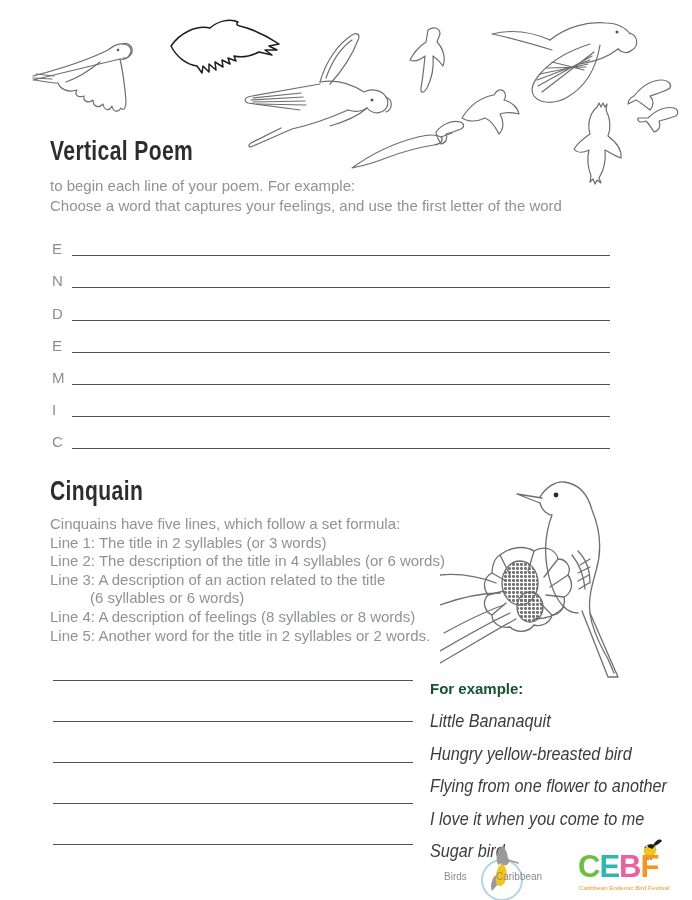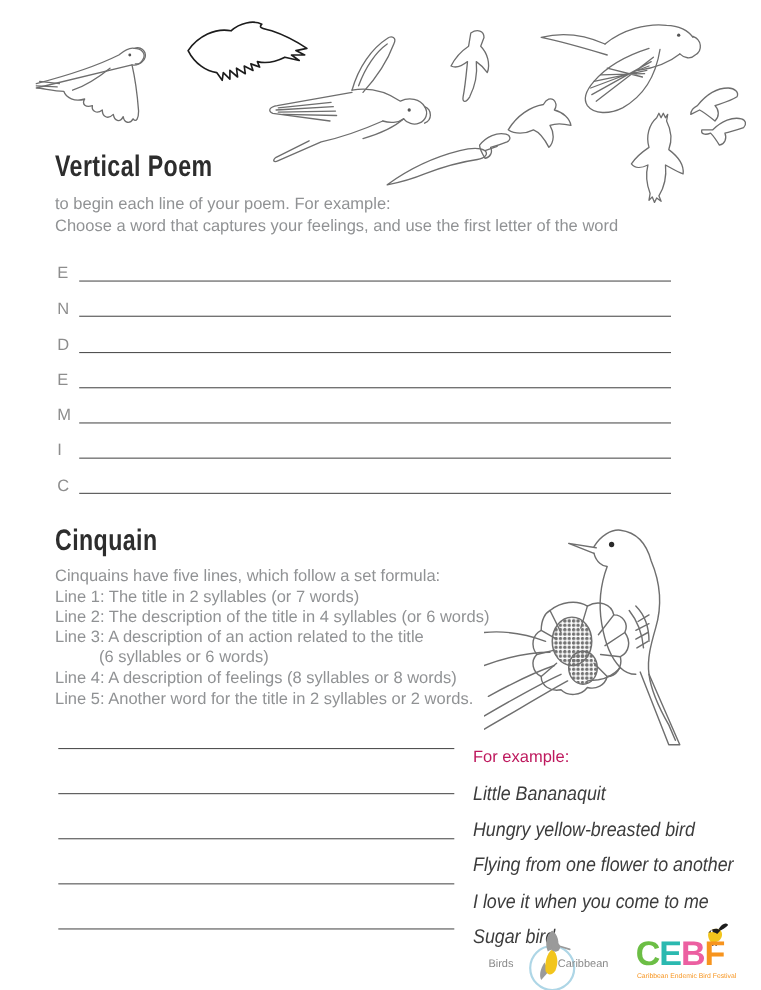--- a/index.html
+++ b/index.html
@@ -17,33 +17,33 @@
   .instructions { position:absolute; left:50px; top:176px; width:560px; }
   .letter-rows { position:absolute; left:52px; top:227px; width:558px; }
   .letter-row { display:flex; align-items:flex-end; height:32.2px; }
   .letter-row .ltr { width:15px; font-size:15px; color:#8d8d8d; padding-bottom:2px; text-align:left; }
   .letter-row .rule { flex:1; margin-left:5px; margin-bottom:3px; border-bottom:1.3px solid #525252; }
   .formula { position:absolute; left:50px; top:515px; width:420px; font-size:15px; line-height:18.6px; color:#909294; }
   .formula .indent { padding-left:40px; }
   .writing-lines { position:absolute; left:53px; top:640px; width:360px; }
   .writing-lines .wline { height:41px; border-bottom:1.3px solid #525252; }
   .example-block { position:absolute; left:430px; top:680px; width:262px; }
-  .example-label { font-size:15px; color:#be185d; }
+  .example-label { font-size:15px; color:#14532d;font-weight:bold; }
   .example-lines { margin-top:8px; }
   .poem-line {
     font-size:18px; font-style:italic; color:#3c3c3c; line-height:32.6px;
     transform:scaleX(0.9); transform-origin:0 0; white-space:nowrap;
   }
   
   .bc-logo { position:absolute; left:436px; top:845px; width:132px; height:55px; }
   .bc-circle { position:absolute; left:45px; top:14px; width:42px; height:42px; border:2px solid #aed6e6; border-radius:50%; }
   .bc-bird { position:absolute; left:49px; top:1px; }
   .bc-word { position:absolute; top:26px; font-size:10px; color:#8a8a8a; }
   .bc-word.w1 { left:8px; }
-  .bc-word.w2 { left:71px; }
+  .bc-word.w2 { left:60px; }
   
   .cebf-logo { position:absolute; left:578px; top:840px; width:100px; height:58px; }
   .cebf-letters { position:absolute; left:0; top:12px; display:flex; font-weight:800; font-size:31px; letter-spacing:-1px; line-height:30px; }
   .cebf-c { color:#6CBE45; } .cebf-e { color:#2BB9B0; } .cebf-b { color:#EC5FA1; } .cebf-f { color:#F7941E; }
   .cebf-bird { position:absolute; left:62px; top:-4px; }
   .cebf-tagline { position:absolute; left:1px; top:44px; font-size:10px; color:#F7941E; white-space:nowrap; transform:scale(0.62); transform-origin:0 0; }
 </style>
 </head>
 <body>
 
@@ -144,21 +144,21 @@
     <div class="letter-row">
       <span class="ltr">C</span>
       <span class="rule"></span>
     </div>
   </div>
 
   <div class="heading" style="top:476px;">Cinquain</div>
 
   <div class="formula">
     <div>Cinquains have five lines, which follow a set formula:</div>
-    <div>Line 1: The title in 2 syllables (or 7 words)</div>
+    <div>Line 1: The title in 2 syllables (or 3 words)</div>
     <div>Line 2: The description of the title in 4 syllables (or 6 words)</div>
     <div>Line 3: A description of an action related to the title</div>
     <div class="indent">(6 syllables or 6 words)</div>
     <div>Line 4: A description of feelings (8 syllables or 8 words)</div>
     <div>Line 5: Another word for the title in 2 syllables or 2 words.</div>
   </div>
 
   <svg class="lineart" style="left:440px; top:455px;" width="252" height="230" viewBox="0 0 252 230" fill="none" stroke="#6f6f6f" stroke-width="1.3" stroke-linecap="round" stroke-linejoin="round">
     <defs>
       <pattern id="dotpat" width="4" height="4" patternUnits="userSpaceOnUse">

